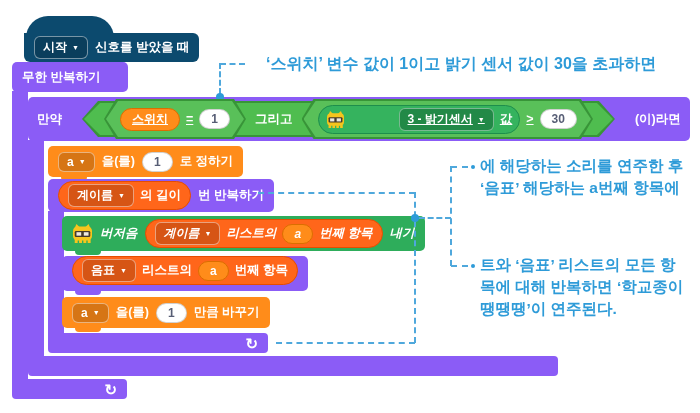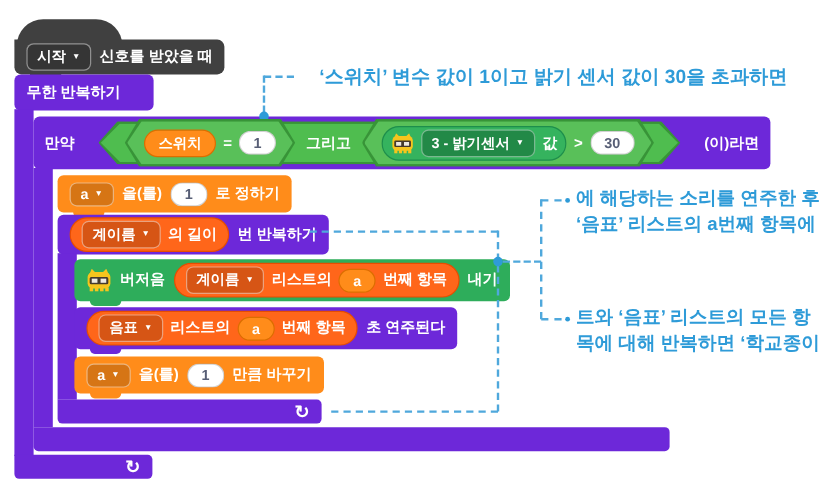--- a/index.html
+++ b/index.html
@@ -6,49 +6,49 @@
   #canvas{position:relative;width:700px;height:413px;background:#fff;overflow:hidden;
           font-family:"Liberation Sans", sans-serif;}
 
   
   .blk{position:absolute;display:flex;align-items:center;gap:7px;
        color:#fff;font-size:12.5px;font-weight:600;white-space:nowrap;
        border-radius:5px;padding:0 10px;box-sizing:border-box;}
   .rect{position:absolute;box-sizing:border-box;}
   .tab{position:absolute;width:26px;height:5px;left:13px;bottom:-4px;border-radius:0 0 4px 4px;}
 
-  .c-events{background:#404040;}
-  .c-control{background:#6d28d9;}
+  .c-events{background:#0c4a6e;margin-left:12px;}
+  .c-control{background:#8b5cf6;}
   .c-vars{background:#FF8C1A;}
   .c-ext{background:#2EAD5B;}
 
   .field{display:flex;align-items:center;gap:5px;background:rgba(0,0,0,.16);
          border:1px solid rgba(255,255,255,.45);border-radius:6px;
          padding:2px 8px;font-size:12px;font-weight:600;color:#fff;}
   .caret{font-size:7px;line-height:1;}
   .oval-white{background:#fff;color:#575E75;border:1px solid rgba(0,0,0,.18);
          border-radius:999px;padding:2px 11px;font-size:12px;font-weight:700;}
   .oval-var{background:#FF8C1A;border:1px solid #DB6E00;border-radius:999px;
          padding:2px 11px;font-size:12px;font-weight:600;color:#fff;}
   .rep-list{background:#FF661A;border:1px solid #E64D00;border-radius:999px;
          display:flex;align-items:center;gap:6px;padding:2px 9px;color:#fff;}
   .rep-ext{background:#35B35E;border:1px solid #1E8E4C;border-radius:999px;
          display:flex;align-items:center;gap:6px;padding:2px 7px;color:#fff;}
-  .field-ext{background:rgba(0,60,30,.35);border:1px solid rgba(255,255,255,.4);}
+  .field-ext{background:rgba(0,60,30,.35);border:1px solid rgba(255,255,255,.4);margin-left:48px;}
   .loop-arrow{font-size:15px;font-weight:700;color:#fff;line-height:1;}
 
   
   .hex{position:relative;display:flex;align-items:center;}
   .hex .hx{position:absolute;pointer-events:none;}
   .hx-bg{inset:0;}
   .hx-in{inset:2px;}
   .hex-and{--cut:16px;height:36px;padding:0 22px;gap:9px;}
   .hex-and .hx-bg{background:#389438;clip-path:polygon(0 50%,var(--cut) 0,calc(100% - var(--cut)) 0,100% 50%,calc(100% - var(--cut)) 100%,var(--cut) 100%);}
   .hex-and .hx-in{background:#4FBD4F;clip-path:polygon(0 50%,var(--cut) 0,calc(100% - var(--cut)) 0,100% 50%,calc(100% - var(--cut)) 100%,var(--cut) 100%);}
-  .hex-op{--cut:12px;height:40px;padding:0 16px;gap:6px;}
+  .hex-op{--cut:12px;height:40px;padding:0 16px;gap:6px;text-decoration:underline;}
   .hex-op .hx-bg{background:#389438;clip-path:polygon(0 50%,var(--cut) 0,calc(100% - var(--cut)) 0,100% 50%,calc(100% - var(--cut)) 100%,var(--cut) 100%);}
   .hex-op .hx-in{background:#59C059;clip-path:polygon(0 50%,var(--cut) 0,calc(100% - var(--cut)) 0,100% 50%,calc(100% - var(--cut)) 100%,var(--cut) 100%);}
   .hex > *{z-index:1;}
   .oplabel{font-size:12.5px;font-weight:700;color:#fff;}
 
   
   .note{position:absolute;color:#2E9BD8;font-weight:700;}
   .note-top{font-size:16px;white-space:nowrap;}
   .note-col div{font-size:15.5px;line-height:22px;white-space:nowrap;}
   .dash-h{position:absolute;border-top:2px dashed #4FA8DC;}
@@ -150,21 +150,21 @@
       </span>
       <span>의 길이</span>
     </span>
     <span>번 반복하기</span>
   </div>
   <div class="rect c-control" style="left:48px;top:211px;width:16px;height:122px;"></div>
   <div class="blk c-control" style="left:48px;top:333px;height:20px;width:220px;justify-content:flex-end;border-radius:0 4px 4px 4px;">
     <span class="loop-arrow">↻</span>
   </div>
 
-  <div class="blk c-ext" style="left:62px;top:216px;height:35px;">
+  <div class="blk c-ext" style="left:62px;top:216px;height:35px;font-style:italic;">
     <svg width="21" height="19" viewBox="0 0 24 22">
       <polygon points="2,7 5,0 9,4" fill="#F6C51D"></polygon>
         <polygon points="22,7 19,0 15,4" fill="#F6C51D"></polygon>
       <rect x="3" y="18" width="3.4" height="4" fill="#F6C51D"></rect>
         <rect x="8" y="18" width="3.4" height="4" fill="#F6C51D"></rect>
       <rect x="13" y="18" width="3.4" height="4" fill="#F6C51D"></rect>
         <rect x="18" y="18" width="3.4" height="4" fill="#F6C51D"></rect>
       <rect x="1" y="3" width="22" height="16" rx="5" fill="#F6C51D"></rect>
       <rect x="3" y="8" width="18" height="7" rx="1.5" fill="#453A2D"></rect>
       <rect x="5" y="9.5" width="5.5" height="4" fill="#EDE9E0"></rect>
@@ -179,21 +179,21 @@
       <span>리스트의</span>
       <span class="oval-var">
         <span>a</span>
       </span>
       <span>번째 항목</span>
     </span>
     <span>내기</span>
     <span class="tab c-ext"></span>
   </div>
 
-  <div class="blk c-control" style="left:62px;top:256px;height:35px;">
+  <div class="blk c-control" style="left:62px;top:256px;height:35px;flex-direction:column;">
     <span class="rep-list">
       <span class="field">
         <span>음표</span>
         <span class="caret">▼</span>
       </span>
       <span>리스트의</span>
       <span class="oval-var">
         <span>a</span>
       </span>
       <span>번째 항목</span>
@@ -225,21 +225,22 @@
   <div class="dash-v" style="left:450px;top:166px;height:100px;"></div>
   <div class="dash-h" style="left:451px;top:166px;width:17px;"></div>
   <div class="dash-h" style="left:451px;top:265px;width:17px;"></div>
   <div class="dot dot-small" style="left:471px;top:165px;"></div>
   <div class="dot dot-small" style="left:471px;top:264px;"></div>
 
   <div class="note note-top" style="left:266px;top:54px;">‘스위치’ 변수 값이 1이고 밝기 센서 값이 30을 초과하면</div>
 
   <div class="note note-col" style="left:480px;top:155px;">
     <div>에 해당하는 소리를 연주한 후</div>
-    <div>‘음표’ 리스트의 a번째 항목에</div>
+    <div>‘음표’ 해당하는 a번째 항목에</div>
   </div>
 
   <div class="note note-col" style="left:480px;top:254px;">
     <div>트와 ‘음표’ 리스트의 모든 항</div>
     <div>목에 대해 반복하면 ‘학교종이</div>
+    <div>땡땡땡’이 연주된다.</div>
   </div>
 
 </div>
 
 </body></html>

